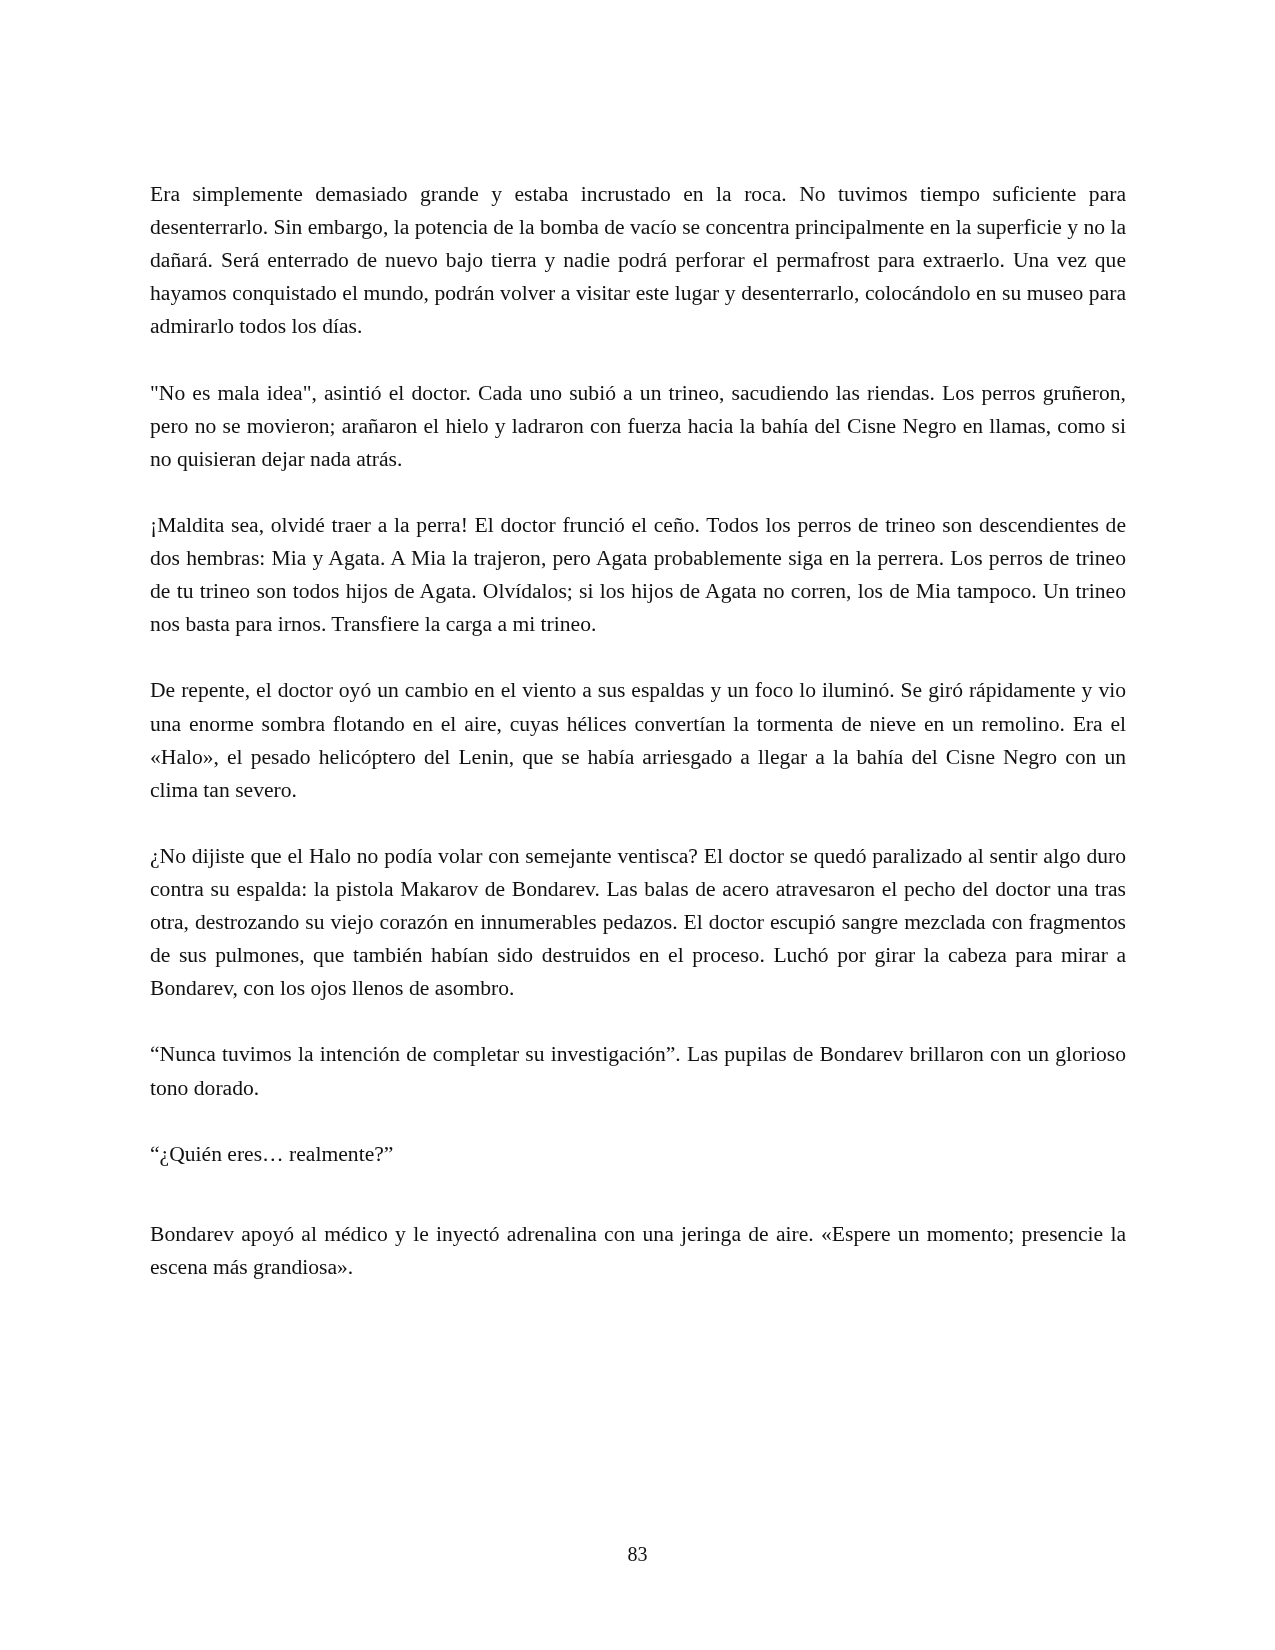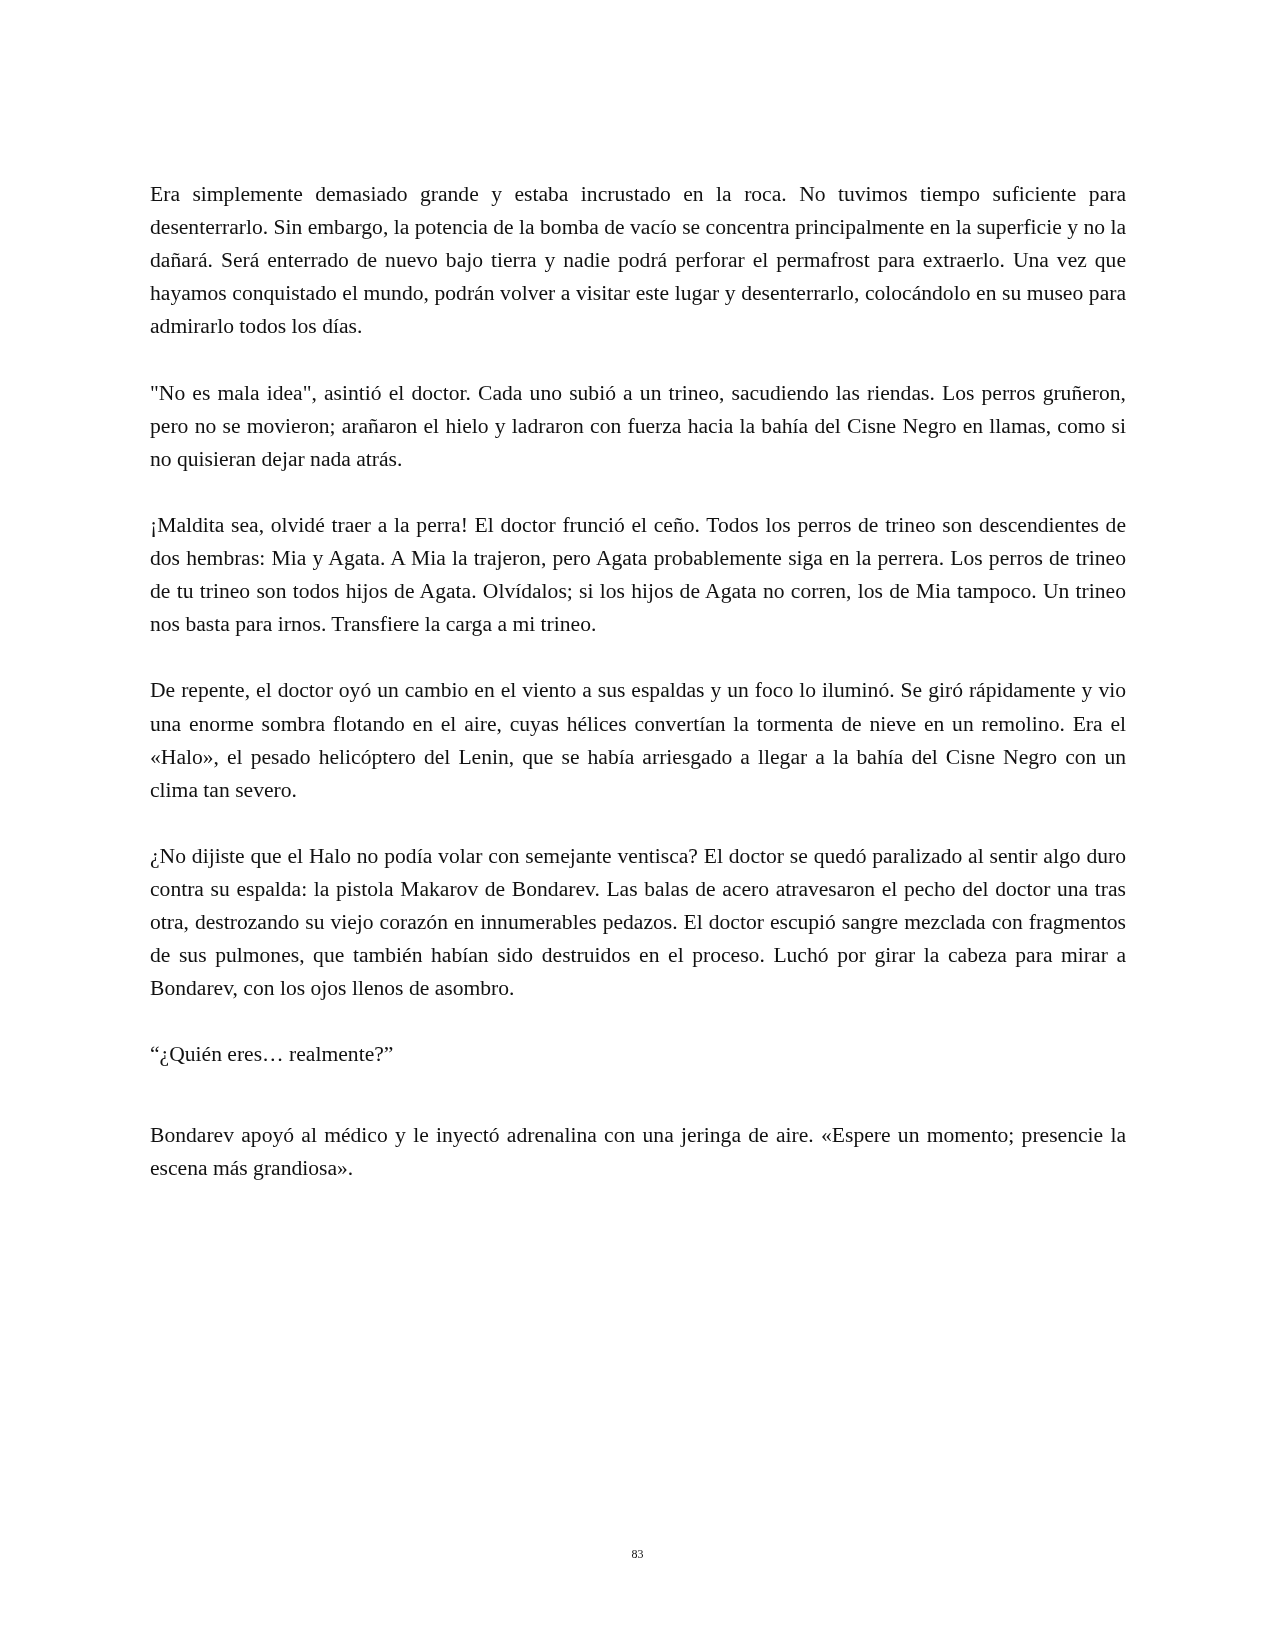--- a/index.html
+++ b/index.html
@@ -40,32 +40,33 @@
       margin-bottom: 0;
       margin-top: 47px;
     }
     .page-number {
       position: absolute;
       left: 0;
       width: 1275px;
       top: 1540px;
       text-align: center;
       font-family: "Liberation Serif", "DejaVu Serif", serif;
-      font-size: 12px;
+      font-size: 20px;
       line-height: 28px;
       color: #111111;
     }
   </style>
 </head>
 <body>
 
 <div class="page">
   <div class="text-block">
     <p>Era simplemente demasiado grande y estaba incrustado en la roca. No tuvimos tiempo suficiente para desenterrarlo. Sin embargo, la potencia de la bomba de vacío se concentra principalmente en la superficie y no la dañará. Será enterrado de nuevo bajo tierra y nadie podrá perforar el permafrost para extraerlo. Una vez que hayamos conquistado el mundo, podrán volver a visitar este lugar y desenterrarlo, colocándolo en su museo para admirarlo todos los días.</p>
     <p>"No es mala idea", asintió el doctor. Cada uno subió a un trineo, sacudiendo las riendas. Los perros gruñeron, pero no se movieron; arañaron el hielo y ladraron con fuerza hacia la bahía del Cisne Negro en llamas, como si no quisieran dejar nada atrás.</p>
     <p>¡Maldita sea, olvidé traer a la perra! El doctor frunció el ceño. Todos los perros de trineo son descendientes de dos hembras: Mia y Agata. A Mia la trajeron, pero Agata probablemente siga en la perrera. Los perros de trineo de tu trineo son todos hijos de Agata. Olvídalos; si los hijos de Agata no corren, los de Mia tampoco. Un trineo nos basta para irnos. Transfiere la carga a mi trineo.</p>
     <p>De repente, el doctor oyó un cambio en el viento a sus espaldas y un foco lo iluminó. Se giró rápidamente y vio una enorme sombra flotando en el aire, cuyas hélices convertían la tormenta de nieve en un remolino. Era el «Halo», el pesado helicóptero del Lenin, que se había arriesgado a llegar a la bahía del Cisne Negro con un clima tan severo.</p>
     <p>¿No dijiste que el Halo no podía volar con semejante ventisca? El doctor se quedó paralizado al sentir algo duro contra su espalda: la pistola Makarov de Bondarev. Las balas de acero atravesaron el pecho del doctor una tras otra, destrozando su viejo corazón en innumerables pedazos. El doctor escupió sangre mezclada con fragmentos de sus pulmones, que también habían sido destruidos en el proceso. Luchó por girar la cabeza para mirar a Bondarev, con los ojos llenos de asombro.</p>
+    <p>“Nunca tuvimos la intención de completar su investigación”. Las pupilas de Bondarev brillaron con un glorioso tono dorado.</p>
     <p>“¿Quién eres… realmente?”</p>
     <p>Bondarev apoyó al médico y le inyectó adrenalina con una jeringa de aire. «Espere un momento; presencie la escena más grandiosa».</p>
   </div>
   <div class="page-number">83</div>
 </div>
 
 </body></html>

